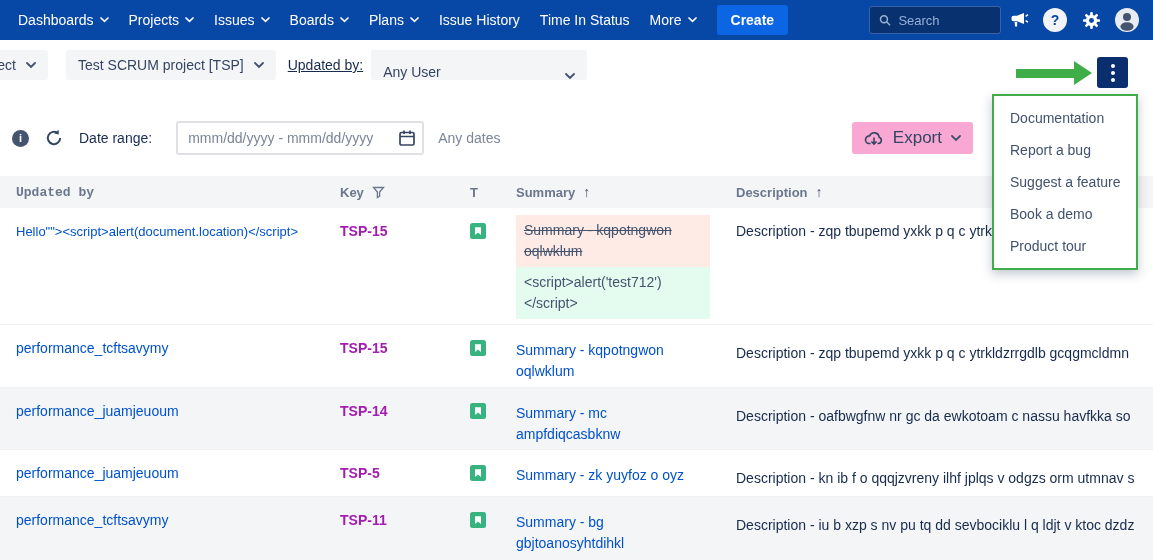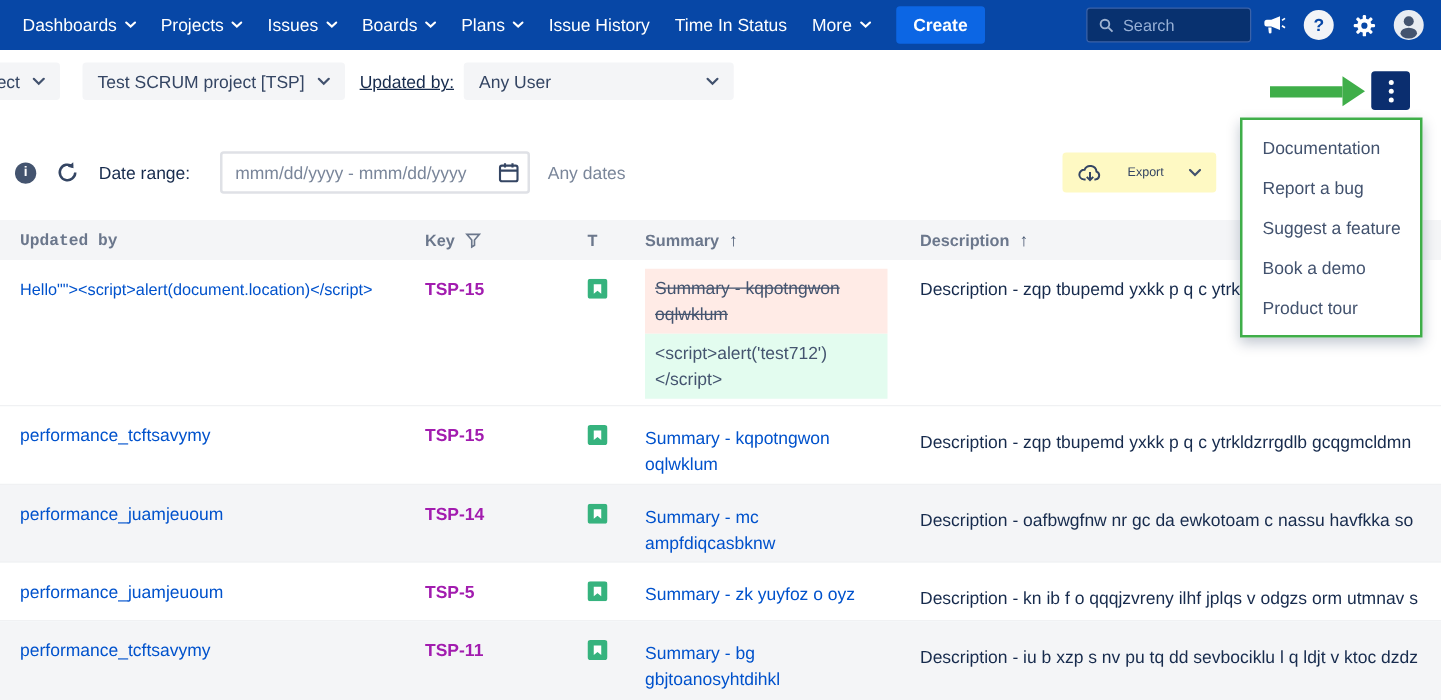--- a/index.html
+++ b/index.html
@@ -15,21 +15,21 @@
   .nav-search input::placeholder { color:#97B0D6; }
   .nav-iconbtn { width:36px; height:36px; display:flex; align-items:center; justify-content:center; cursor:pointer; }
   .help-circle { width:24px; height:24px; border-radius:50%; background:#F2F4F7; color:#0747A6; font-weight:bold; font-size:14px; display:flex; align-items:center; justify-content:center; }
 
   
   .filter-row { position:relative; height:50px; display:flex; align-items:center; }
   .chip { display:flex; align-items:center; gap:10px; background:#F4F5F7; border-radius:3px; height:30px; padding:0 12px; font-size:14px; color:#344563; cursor:pointer; white-space:nowrap; }
   .chip-cut { margin-left:-52px; width:100px; justify-content:flex-end; }
   .chip-project { margin-left:18px; }
   .filter-label { margin-left:12px; font-size:14px; color:#172B4D;text-decoration:underline; }
-  .chip-user { margin-left:8px; width:216px; justify-content:space-between; }
+  .chip-user { margin-left:8px; width:216px; justify-content:space-between;align-items:flex-end; }
 
   .kebab-btn { position:absolute; left:1097px; top:57px; width:31px; height:31px; background:#0B2E6F; border-radius:3px; display:flex; flex-direction:column; align-items:center; justify-content:center; gap:3px; cursor:pointer; z-index:40; }
   .kebab-btn i { width:4px; height:4px; border-radius:50%; background:#fff; }
 
   .annot-arrow { position:absolute; left:1016px; top:61px; width:76px; height:24px; pointer-events:none; z-index:41; }
   .annot-arrow .shaft { position:absolute; left:0; top:8px; width:58px; height:9px; background:#3FAE49; }
   .annot-arrow .head { position:absolute; right:0; top:0; width:0; height:0; border-top:12px solid transparent; border-bottom:12px solid transparent; border-left:18px solid #3FAE49; }
 
   .menu { position:absolute; left:992px; top:94px; width:146px; background:#fff; border:2px solid #3FAE49; box-shadow:0 4px 10px rgba(9,30,66,.25); padding:6px 0; z-index:30; }
   .menu-item { height:32px; display:flex; align-items:center; padding:0 16px; font-size:14px; color:#42526E; cursor:pointer; white-space:nowrap; }
@@ -37,21 +37,21 @@
   
   .toolbar { display:flex; align-items:center; padding:0 12px; margin-top:30px; height:36px; }
   .info-circle { width:17px; height:17px; border-radius:50%; background:#44546F; color:#fff; font-size:11px; font-weight:bold; display:flex; align-items:center; justify-content:center; cursor:pointer; }
   .refresh-wrap { margin-left:16px; display:flex; cursor:pointer; }
   .tb-label { margin-left:16px; font-size:14px; color:#172B4D; }
   .date-wrap { position:relative; margin-left:24px; }
   .date-wrap input { width:248px; height:34px; border:2px solid #DFE1E6; border-radius:3px; padding:0 36px 0 10px; font-size:14px; color:#344563; font-family:"Liberation Sans", sans-serif; outline:none; }
   .date-wrap input::placeholder { color:#7A869A; }
   .cal-icon { position:absolute; right:8px; top:8px; cursor:pointer; }
   .any-dates { margin-left:14px; font-size:14px; color:#7A869A; }
-  .export-btn { margin-left:auto; margin-right:168px; display:flex; align-items:center; gap:20px; background:#fef9c3; border-radius:3px; height:32px; padding:0 12px; font-size:10px; color:#344563; cursor:pointer; }
+  .export-btn { margin-left:auto; margin-right:168px; display:flex; align-items:center; gap:9px; background:#f9a8d4; border-radius:3px; height:32px; padding:0 12px; font-size:17px; color:#344563; cursor:pointer; }
 
   
   .grid-header, .grid-row { display:grid; grid-template-columns:340px 130px 46px 220px 1fr; }
   .grid-header { background:#F4F5F7; height:32px; align-items:center; margin-top:20px; font-size:13px; color:#6B778C; font-weight:bold; }
   .h-cell { display:flex; align-items:center; gap:8px; }
   .h-cell.first { padding-left:16px;font-family:Liberation Mono, monospace; }
   .sort-arrow { color:#42526E; font-size:14px; font-weight:bold; cursor:pointer; }
 
   .grid-row { border-bottom:1px solid #F0F1F3; }
   .grid-row.alt { background:#F4F5F7; }

